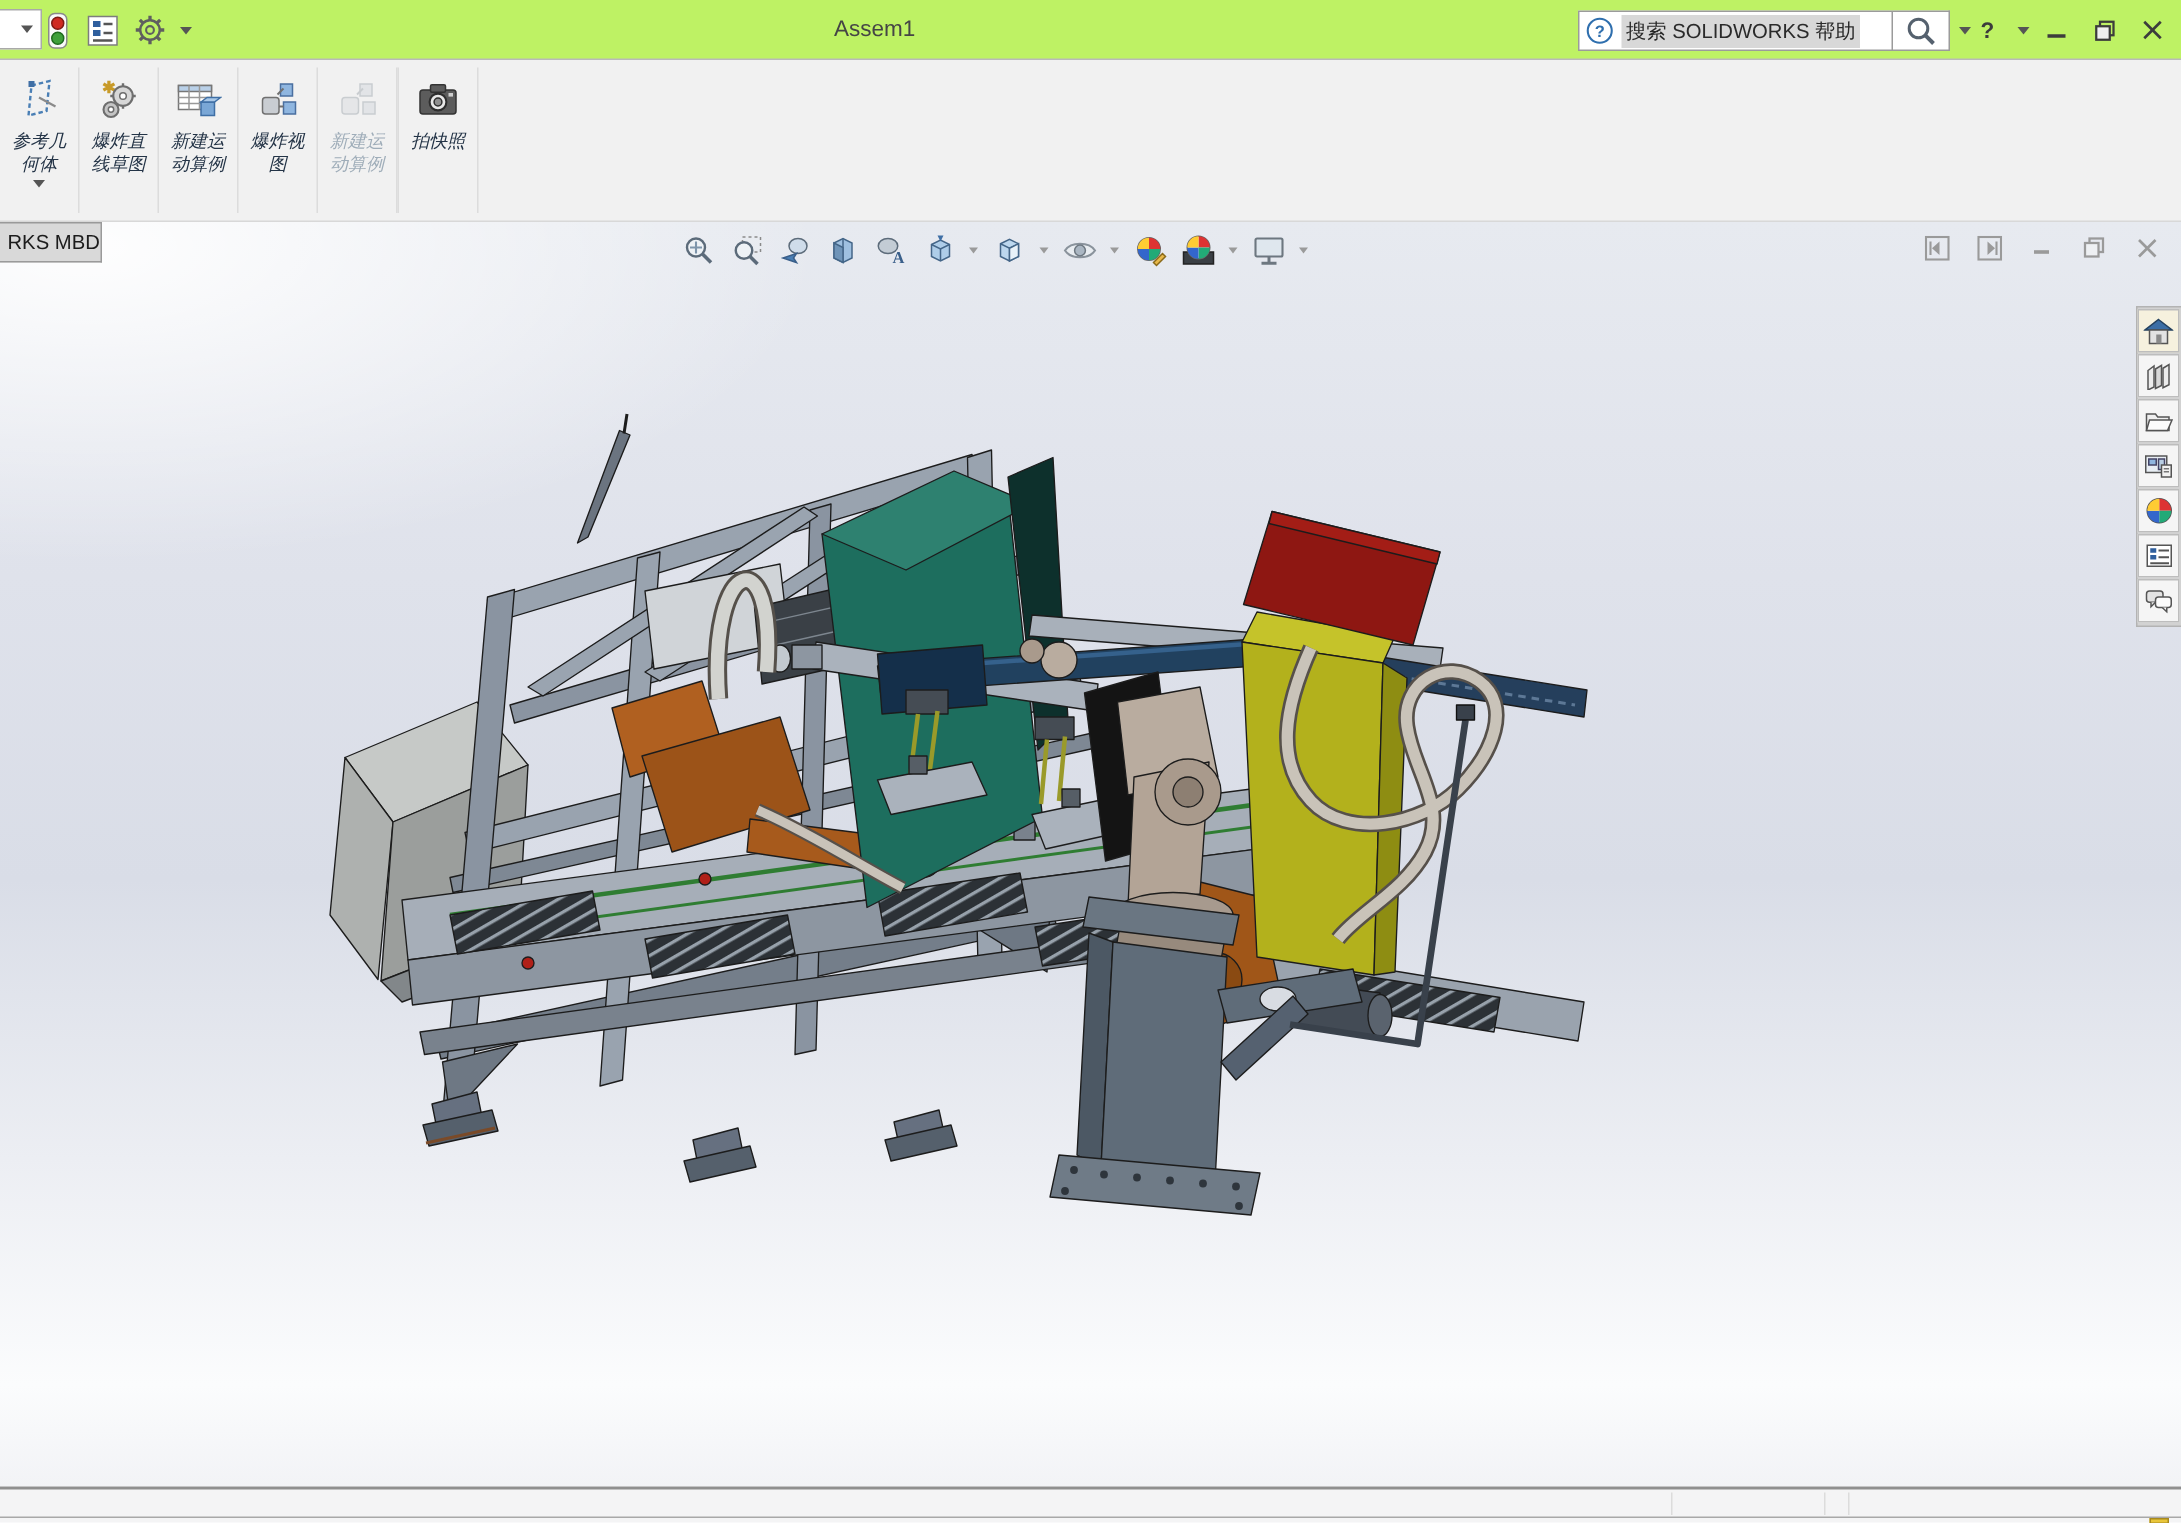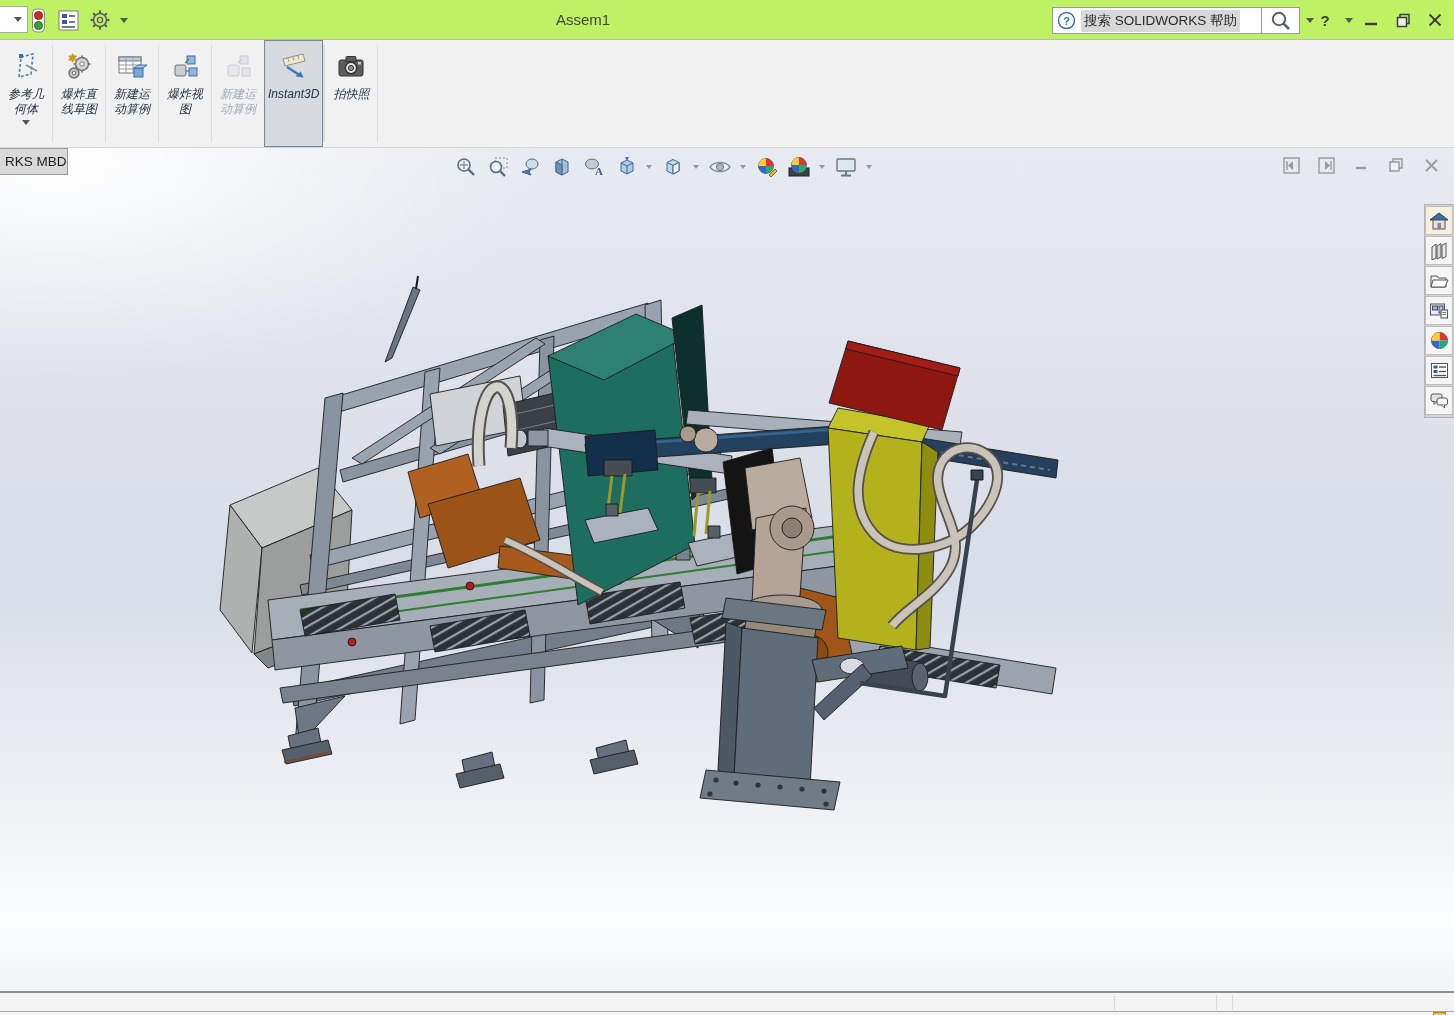--- a/index.html
+++ b/index.html
@@ -225,35 +225,20 @@
     <span class="ric">
       <svg width="32" height="32" viewBox="0 0 32 32">
         <rect x="6" y="14" width="11" height="11" rx="2" fill="#d7dade" stroke="#9aa2aa"></rect>
         <rect x="18" y="5" width="8" height="8" fill="#d0d6dc" stroke="#9aa2aa"></rect>
         <rect x="20" y="17" width="8" height="8" fill="#d0d6dc" stroke="#9aa2aa"></rect>
         <line x1="16" y1="12" x2="20" y2="8" stroke="#9aa2aa" stroke-width="1.3"></line>
       </svg>
     </span>
     <span class="rlbl">新建运动算例</span>
   </div>
-  <div class="rbtn active nowrap">
-    <span class="ric">
-      <svg width="36" height="34" viewBox="0 0 36 34">
-        <polygon points="7,9 27,4 29,11 9,16" fill="#ece8da" stroke="#97917e"></polygon>
-        <g stroke="#97917e" stroke-width="1">
-            <line x1="12" y1="8.4" x2="12.8" y2="11.5"></line>
-            <line x1="17" y1="7.2" x2="17.8" y2="10.3"></line>
-            <line x1="22" y1="6" x2="22.8" y2="9.1"></line>
-          </g>
-        <line x1="11" y1="17" x2="25" y2="26" stroke="#3c78c0" stroke-width="2.6"></line>
-        <polygon points="27.5,27.8 19.5,26.2 24.8,21.4" fill="#3c78c0"></polygon>
-      </svg>
-    </span>
-    <span class="rlbl">Instant3D</span>
-  </div>
   <div class="rsep"></div>
   <div class="rsep"></div>
   <div class="rbtn nowrap">
     <span class="ric">
       <svg width="32" height="30" viewBox="0 0 32 30">
         <rect x="4" y="8" width="24" height="16" rx="2" fill="#5c5c5c" stroke="#333"></rect>
         <rect x="11" y="4.5" width="10" height="5" rx="1" fill="#5c5c5c" stroke="#333"></rect>
         <circle cx="16" cy="16" r="5.6" fill="#e8e8e8" stroke="#2e2e2e" stroke-width="1.4"></circle>
         <circle cx="16" cy="16" r="2.6" fill="#8f8f8f" stroke="#2e2e2e"></circle>
         <rect x="23" y="10" width="3" height="2.4" fill="#cfcfcf"></rect>

